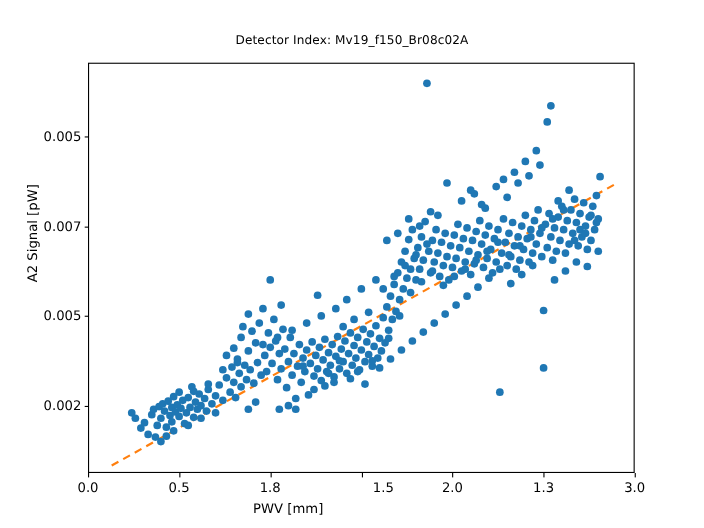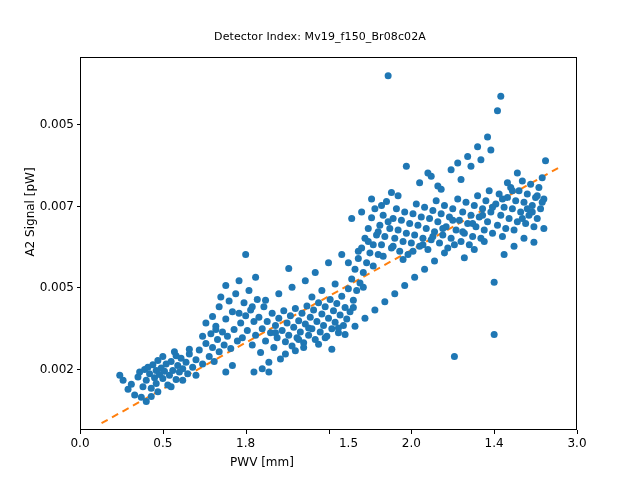--- a/index.html
+++ b/index.html
@@ -489,21 +489,21 @@
       <div class="tick-mark-y" style="top: 287.166px;"></div>
       <div class="tick-mark-y" style="top: 205.547px;"></div>
       <div class="tick-mark-y" style="top: 123.928px;"></div>
     </div>
   <div id="tick-labels-x">
       <div class="tick-label-x" style="left: 80px; text-align: right;">0.0</div>
       <div class="tick-label-x" style="left: 162.833px;">0.5</div>
       <div class="tick-label-x" style="left: 245.667px;">1.8</div>
       <div class="tick-label-x" style="left: 328.5px; margin-left: 20px;">1.5</div>
       <div class="tick-label-x" style="left: 411.333px;">2.0</div>
-      <div class="tick-label-x" style="left: 494.167px;">1.4</div>
+      <div class="tick-label-x" style="left: 494.167px;">1.3</div>
       <div class="tick-label-x" style="left: 577px;">3.0</div>
     </div>
   <div id="tick-labels-y">
       <div class="tick-label-y" style="top: 368.786px;">0.002</div>
       <div class="tick-label-y" style="top: 287.166px;">0.005</div>
       <div class="tick-label-y" style="top: 205.547px;">0.007</div>
       <div class="tick-label-y" style="top: 123.928px;">0.005</div>
     </div>
 
   <div id="xlabel">PWV [mm]</div>

